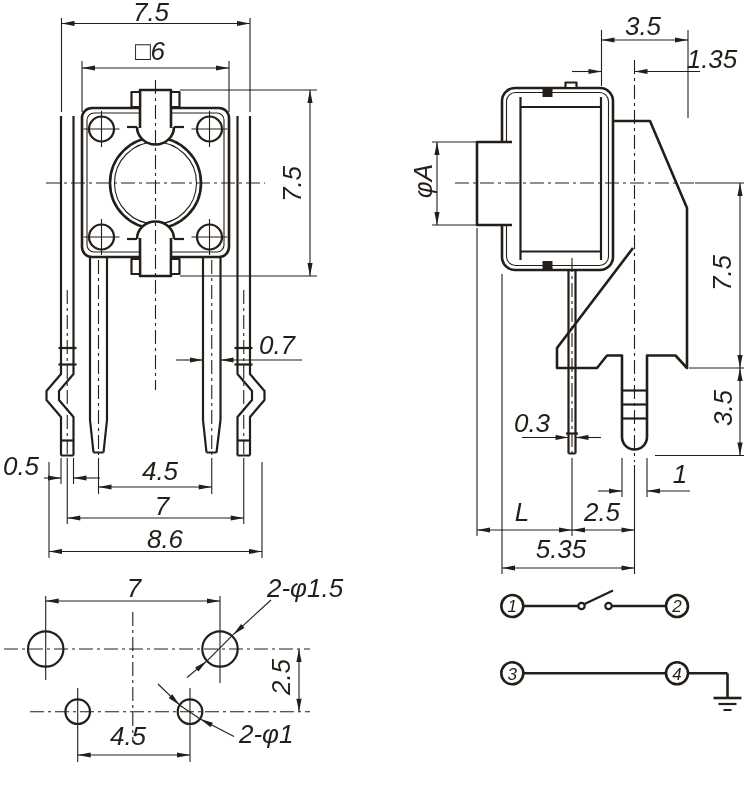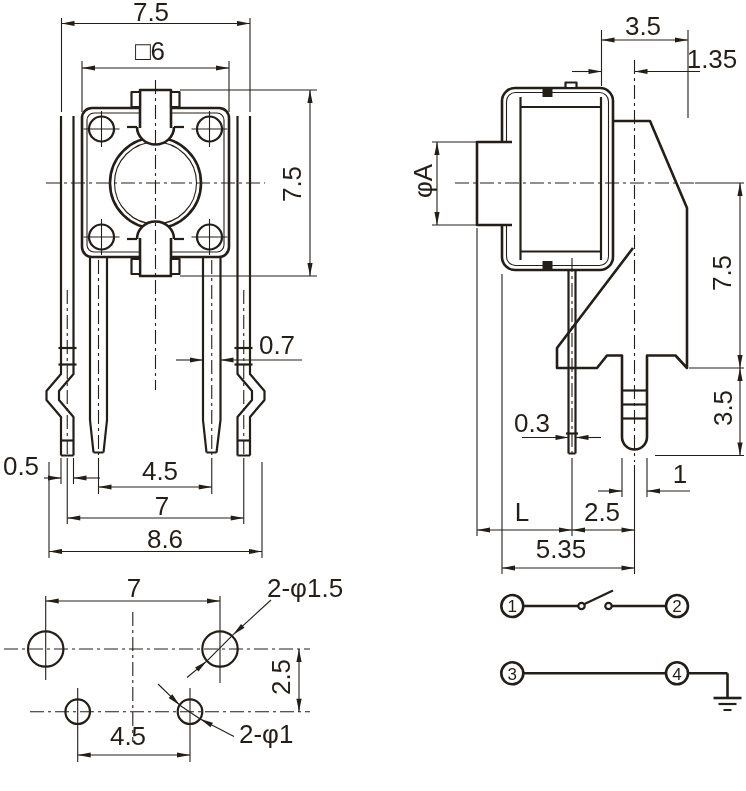--- a/index.html
+++ b/index.html
@@ -1,16 +1,16 @@
 <!DOCTYPE html>
 <html><head>
 <meta charset="utf-8">
 <style>
   html,body{margin:0;padding:0;background:#fff;}
-  .sheet{width:746px;height:791px;position:relative;background:#fff;}
+  .sheet{width:746px;height:791px;position:relative;background:#fff;font-style:italic;}
   svg{display:block;}
   text{font-family:"Liberation Sans","DejaVu Sans",sans-serif;fill:#241e19;}
   .dim{font-size:26px;}
   .term{font-size:17px;}
   .thick{stroke:#241e19;stroke-width:2.6;fill:none;stroke-linejoin:round;stroke-linecap:butt;}
   .med{stroke:#241e19;stroke-width:2.2;fill:none;stroke-linejoin:round;}
   .thin{stroke:#241e19;stroke-width:1.1;fill:none;}
   .cl{stroke:#241e19;stroke-width:1.1;fill:none;stroke-dasharray:14 4 3 4;}
   .wfill{fill:#fff;}
 </style>

